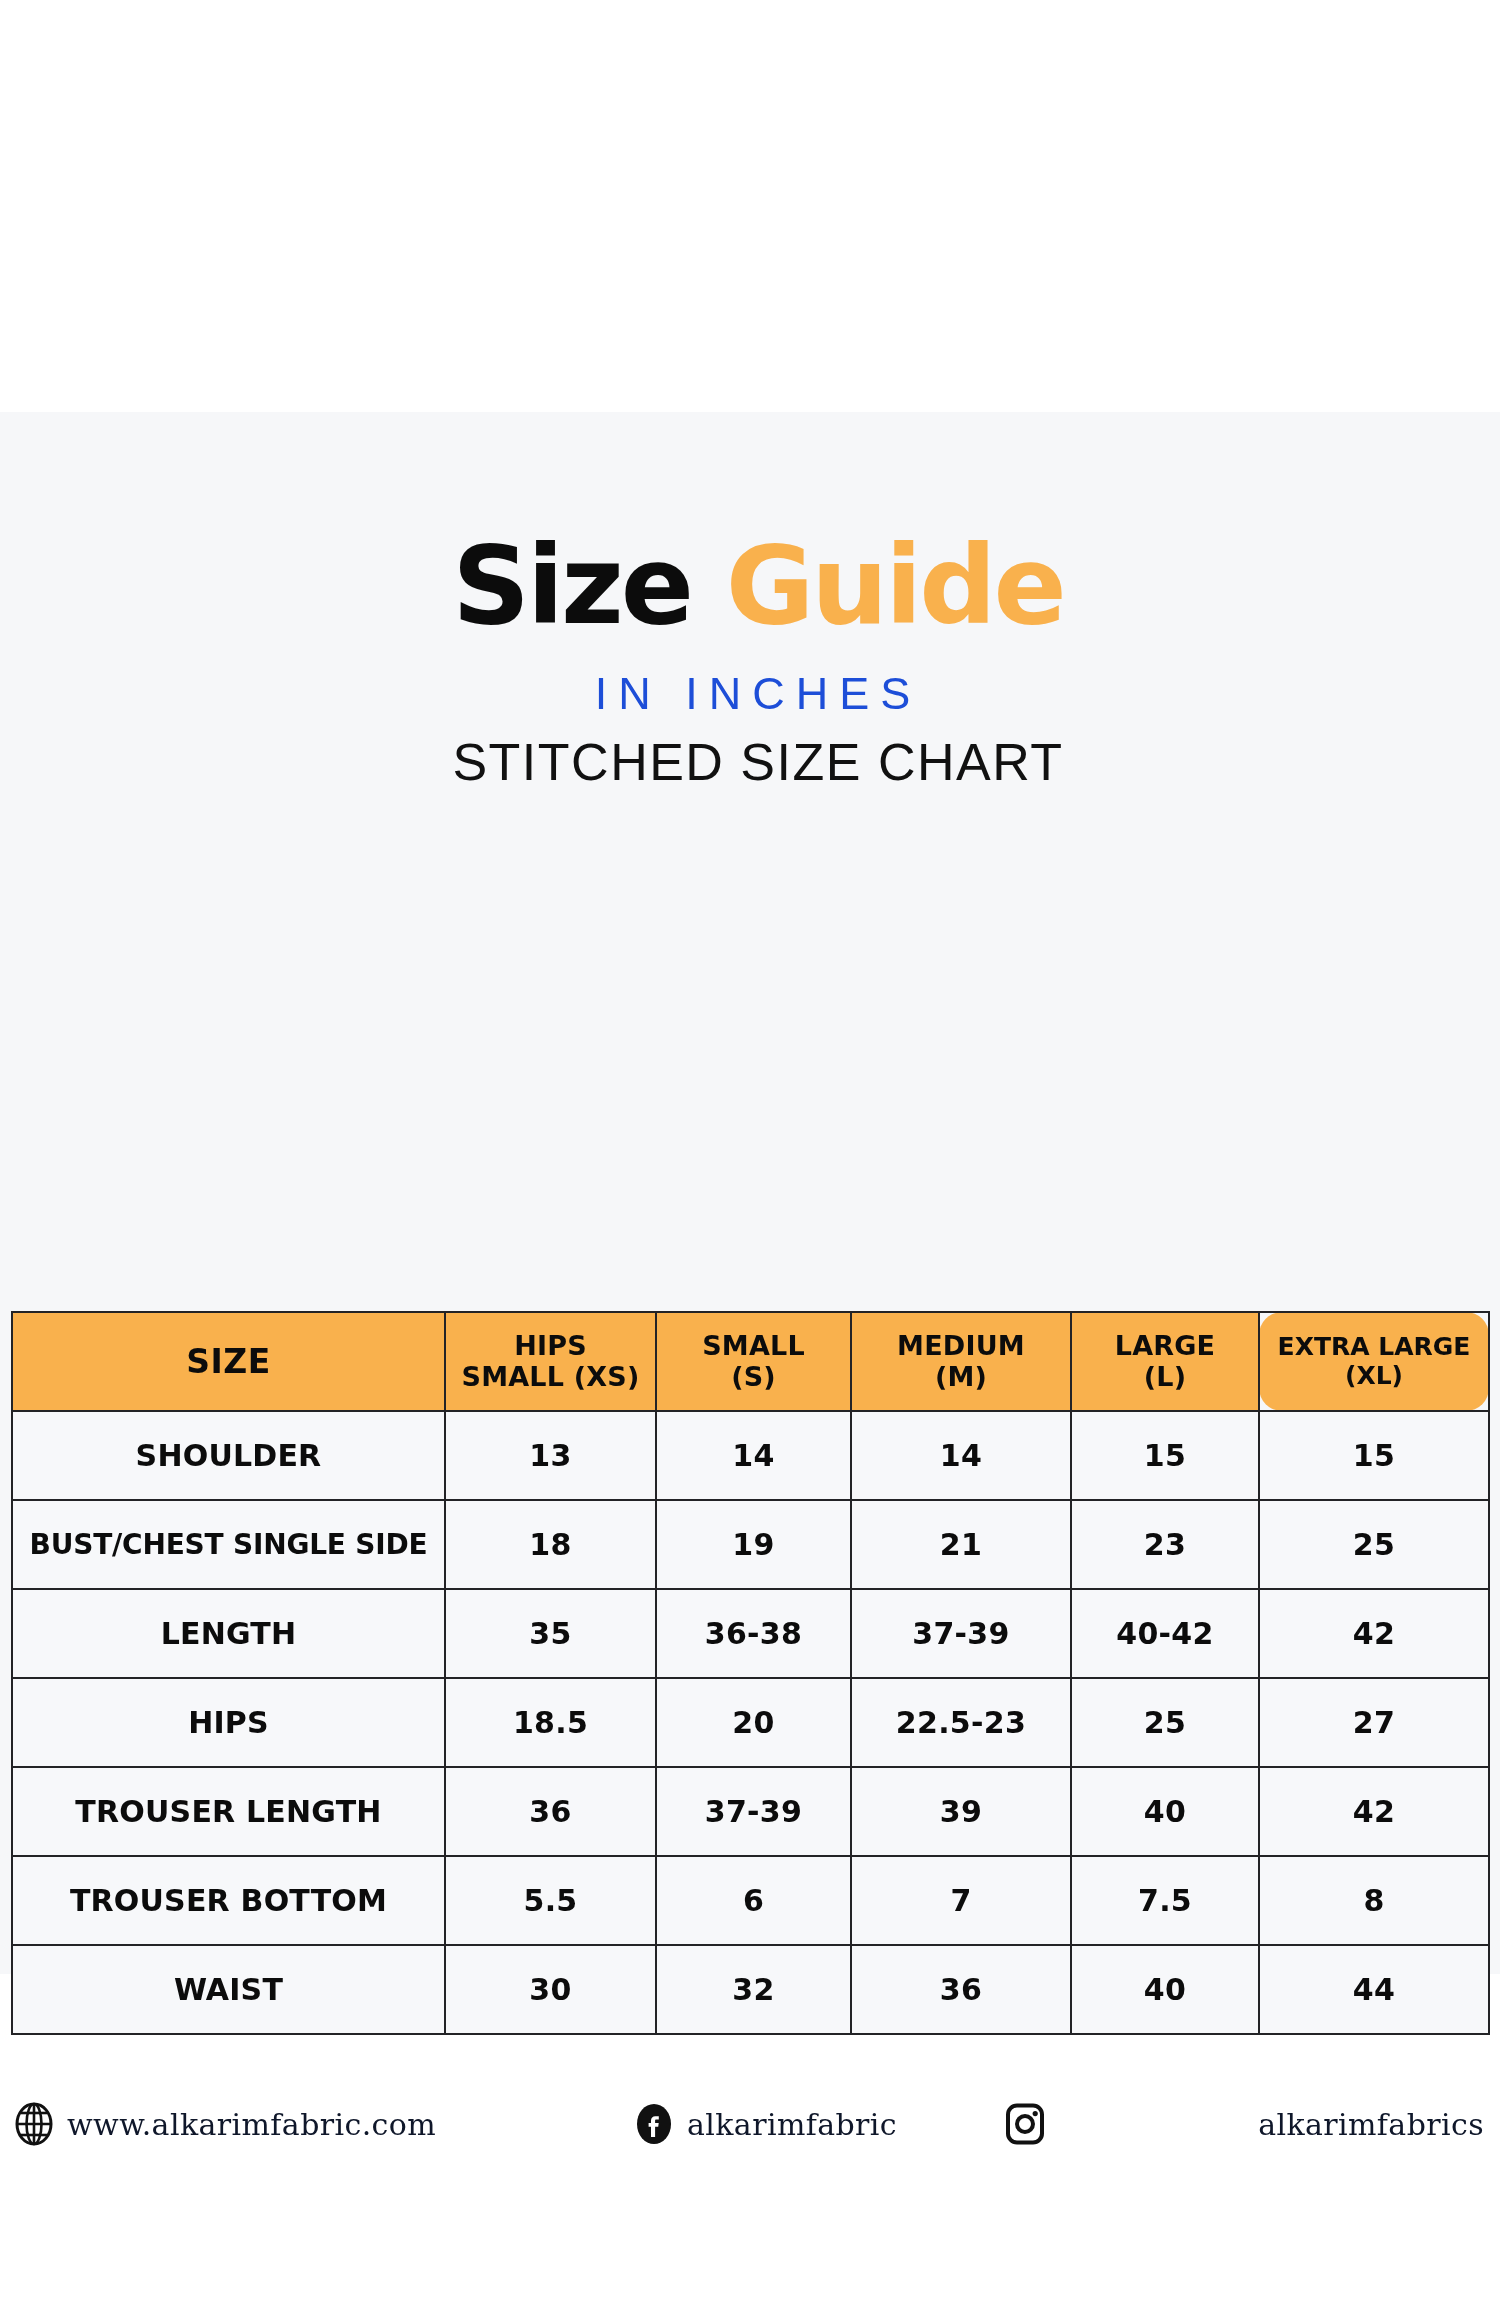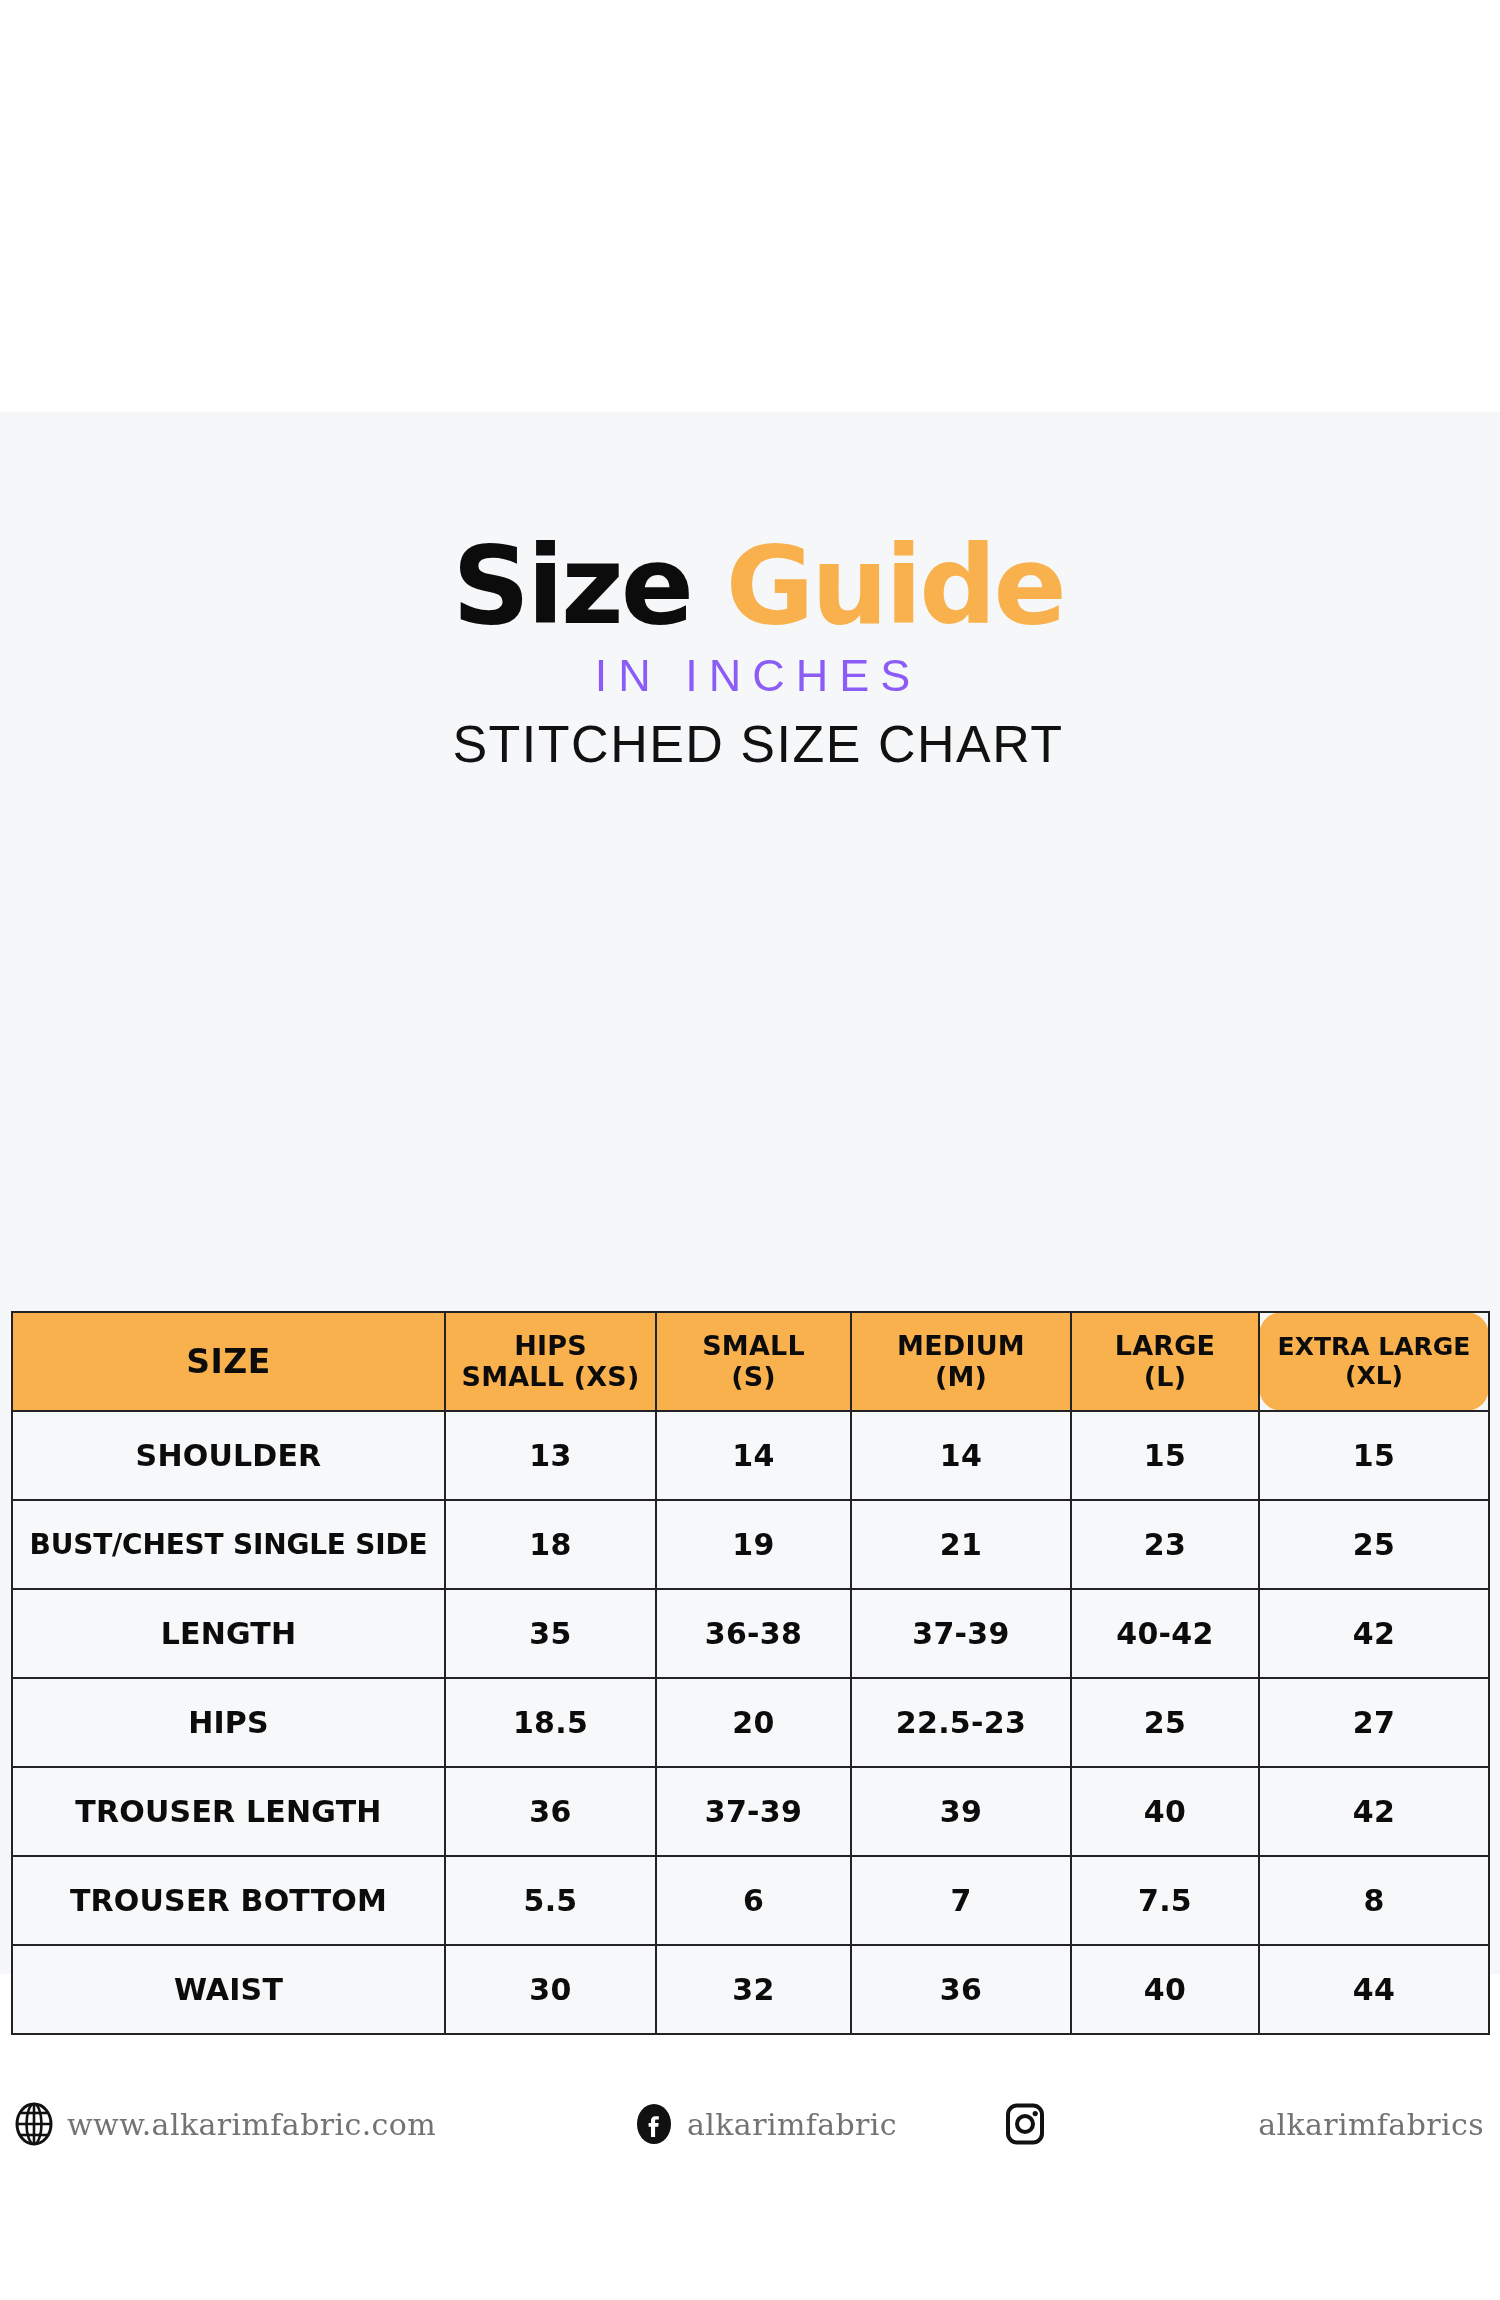--- a/index.html
+++ b/index.html
@@ -44,27 +44,27 @@
     font-weight: 700;
     font-size: 108px;
     line-height: 112px;
     letter-spacing: -3px;
     color: #0c0c0c;
     white-space: nowrap;
   }
   .main-title .accent { color: #f9b14d; }
 
   .sub-title-1 {
-    margin-top: 10px;
+    margin-top: 28px;
     font-family: "Liberation Sans", sans-serif;
     font-weight: 400;
     font-size: 45px;
     line-height: 48px;
     letter-spacing: 11px;
-    color: #8b5cf6;
+    color: #1d4ed8;
     white-space: nowrap;
   }
 
   .sub-title-2 {
     margin-top: 16px;
     font-family: "Liberation Sans", sans-serif;
     font-weight: 400;
     font-size: 52px;
     line-height: 56px;
     letter-spacing: 1.5px;
@@ -157,21 +157,21 @@
     white-space: nowrap;
   }
   .foot-item.web  { width: 470px; justify-content: flex-start; }
   .foot-item.fb   { width: 520px; justify-content: flex-start; padding-left: 150px;}
   .foot-item.ig   { width: 480px; justify-content: space-between; }
 
   .foot-label {
     font-family: "DejaVu Serif", serif;
     font-weight: 400;
     font-size: 30px;
-    color: #737373;
+    color: #0f172a;
     letter-spacing: 0.4px;
   }
 
   .foot-icon { flex: 0 0 auto; display: block; }
 </style>
 </head>
 <body>
 
 <div id="page">
 

